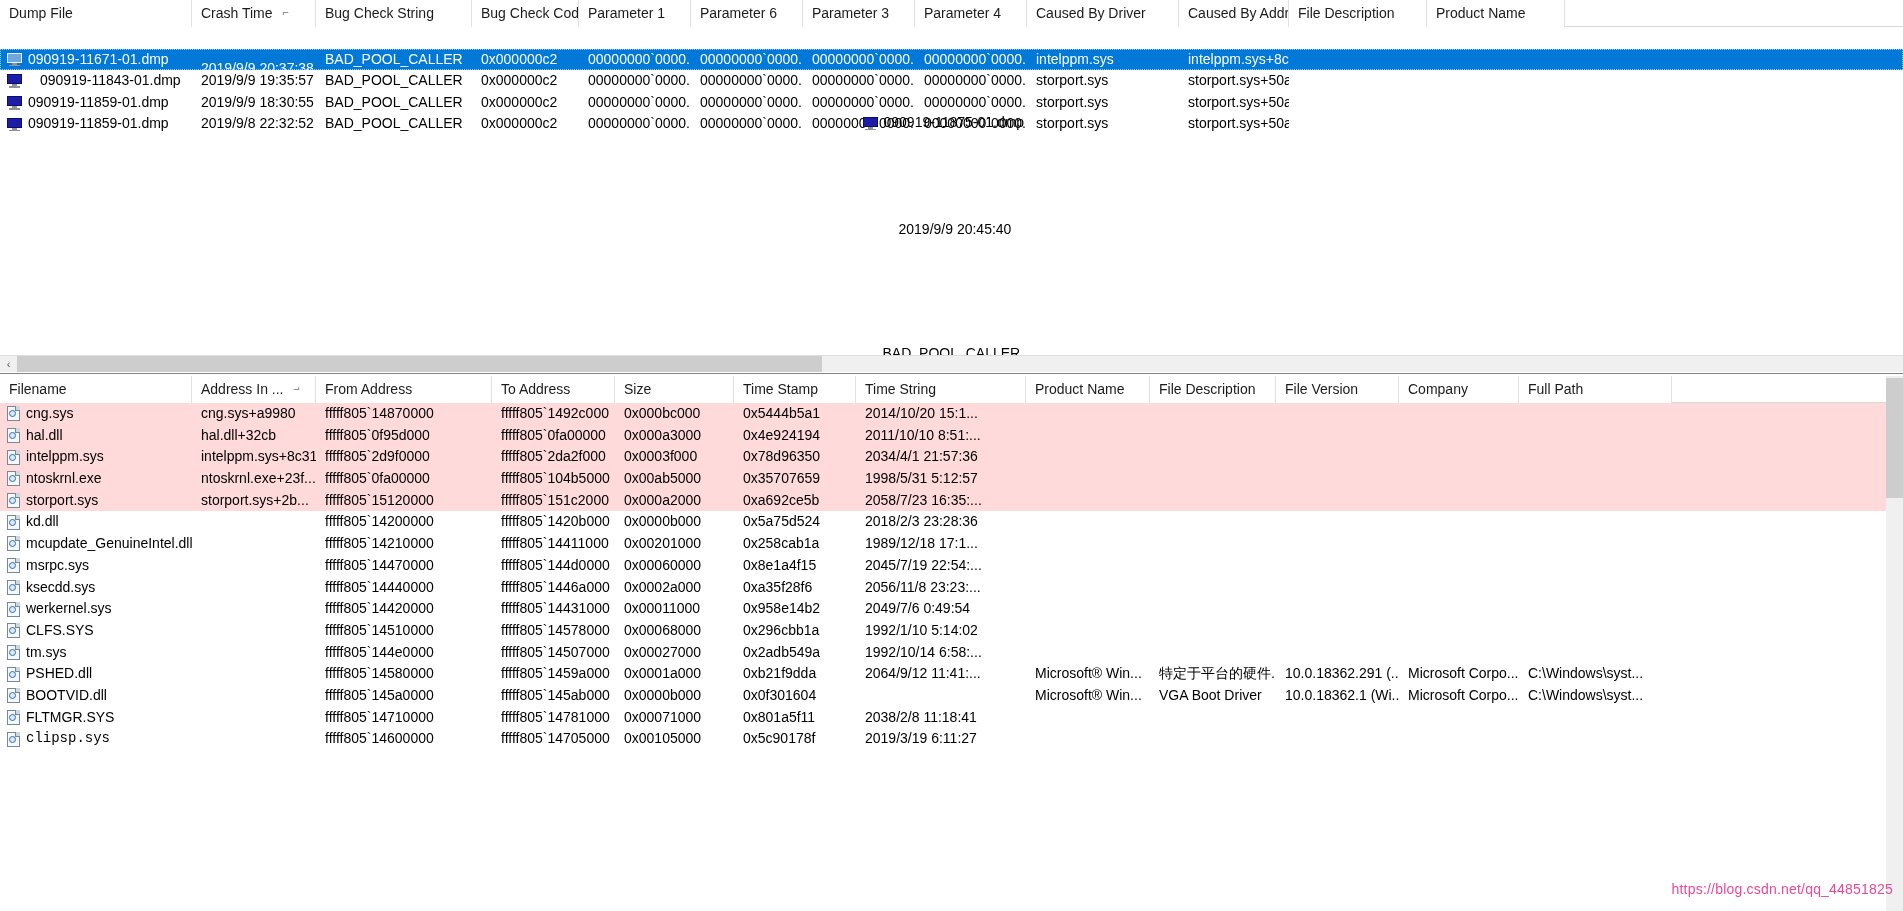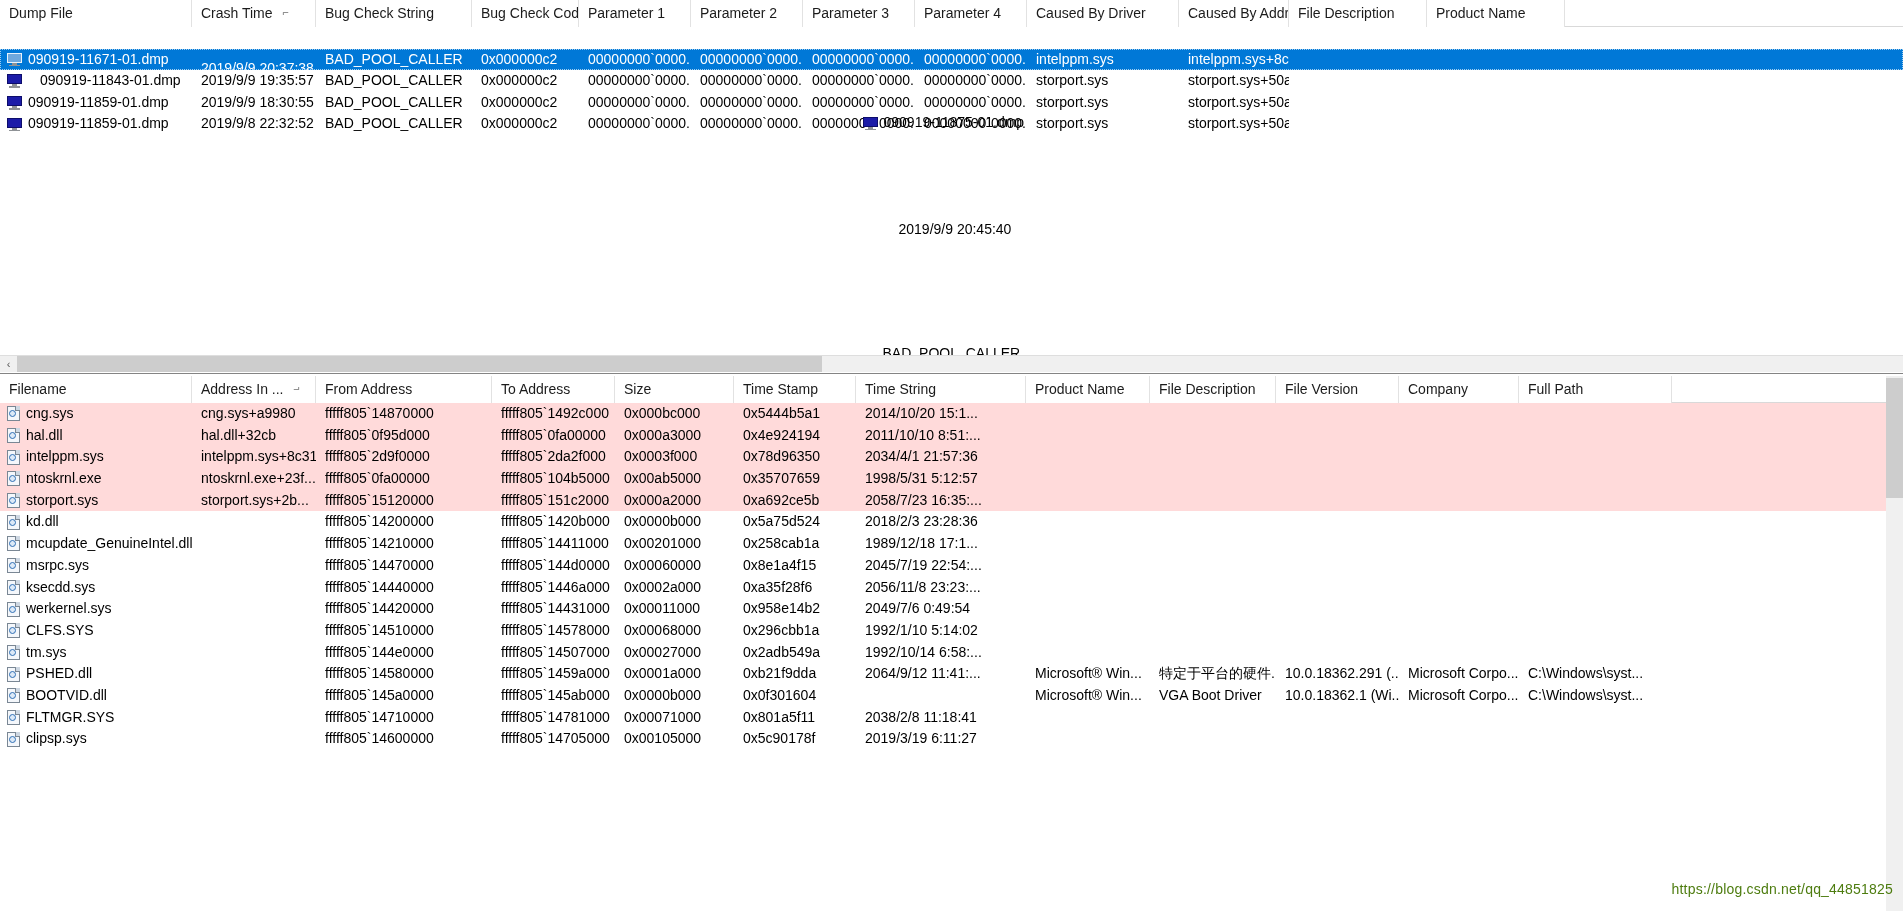--- a/index.html
+++ b/index.html
@@ -203,21 +203,21 @@
   .divider {
     position: absolute;
     left: 0;
     background: #9e9e9e;
     height: 1px;
   }
 
   .watermark {
     position: absolute;
     font-size: 14px;
-    color: #4d7c0f;
+    color: #ec4899;
     white-space: nowrap;
     letter-spacing: 0.2px;
   }
 </style>
 </head>
 <body>
 
 <div id="app">
 
   <div class="lv" id="dumps-pane" style="top:0; width:1903px; height:355px;">
@@ -232,21 +232,21 @@
         <div class="hcell" style="width: 156px; flex: 0 0 156px;">
           <span>Bug Check String</span>
         </div>
         <div class="hcell" style="width: 107px; flex: 0 0 107px;">
           <span>Bug Check Code</span>
         </div>
         <div class="hcell" style="width: 112px; flex: 0 0 112px;">
           <span>Parameter 1</span>
         </div>
         <div class="hcell" style="width: 112px; flex: 0 0 112px;">
-          <span>Parameter 2</span>
+          <span>Parameter 6</span>
         </div>
         <div class="hcell" style="width: 112px; flex: 0 0 112px;">
           <span>Parameter 3</span>
         </div>
         <div class="hcell" style="width: 112px; flex: 0 0 112px;">
           <span>Parameter 4</span>
         </div>
         <div class="hcell" style="width: 152px; flex: 0 0 152px;">
           <span>Caused By Driver</span>
         </div>
@@ -728,21 +728,21 @@
           <div class="cell" style="width: 119px; flex: 0 0 119px; line-height: 21.7px;">0x00071000</div>
           <div class="cell" style="width: 122px; flex: 0 0 122px; line-height: 21.7px;">0x801a5f11</div>
           <div class="cell" style="width: 170px; flex: 0 0 170px; line-height: 21.7px;">2038/2/8 11:18:41</div>
           <div class="cell" style="width: 124px; flex: 0 0 124px; line-height: 21.7px;"></div>
           <div class="cell" style="width: 126px; flex: 0 0 126px; line-height: 21.7px;"></div>
           <div class="cell" style="width: 123px; flex: 0 0 123px; line-height: 21.7px;"></div>
           <div class="cell" style="width: 120px; flex: 0 0 120px; line-height: 21.7px;"></div>
           <div class="cell" style="width: 153px; flex: 0 0 153px; line-height: 21.7px;"></div>
         </div>
         <div class="row" style="height: 21.7px;">
-          <div class="cell with-icon" style="width: 192px; flex: 0 0 192px; line-height: 21.7px;">
+          <div class="cell with-icon" style="width: 192px; flex: 0 0 192px; line-height: 21.7px; font-family: Liberation Mono, monospace;">
             <span class="icon-file">
               <span class="sheet"></span>
               <span class="fold"></span>
               <span class="gear"></span>
             </span>
             <span>clipsp.sys</span>
           </div>
           <div class="cell" style="width: 124px; flex: 0 0 124px; line-height: 21.7px;"></div>
           <div class="cell" style="width: 176px; flex: 0 0 176px; line-height: 21.7px;">fffff805`14600000</div>
           <div class="cell" style="width: 123px; flex: 0 0 123px; line-height: 21.7px;">fffff805`14705000</div>

